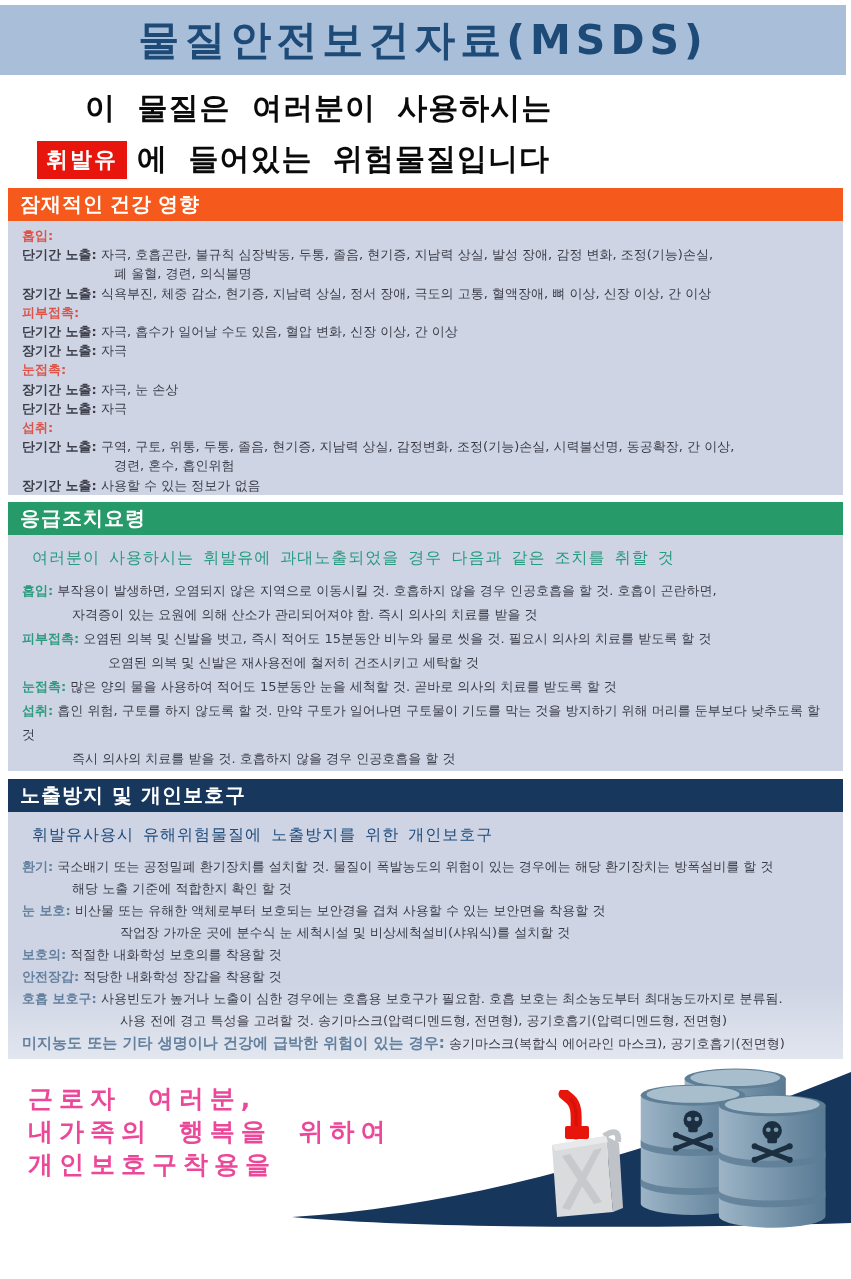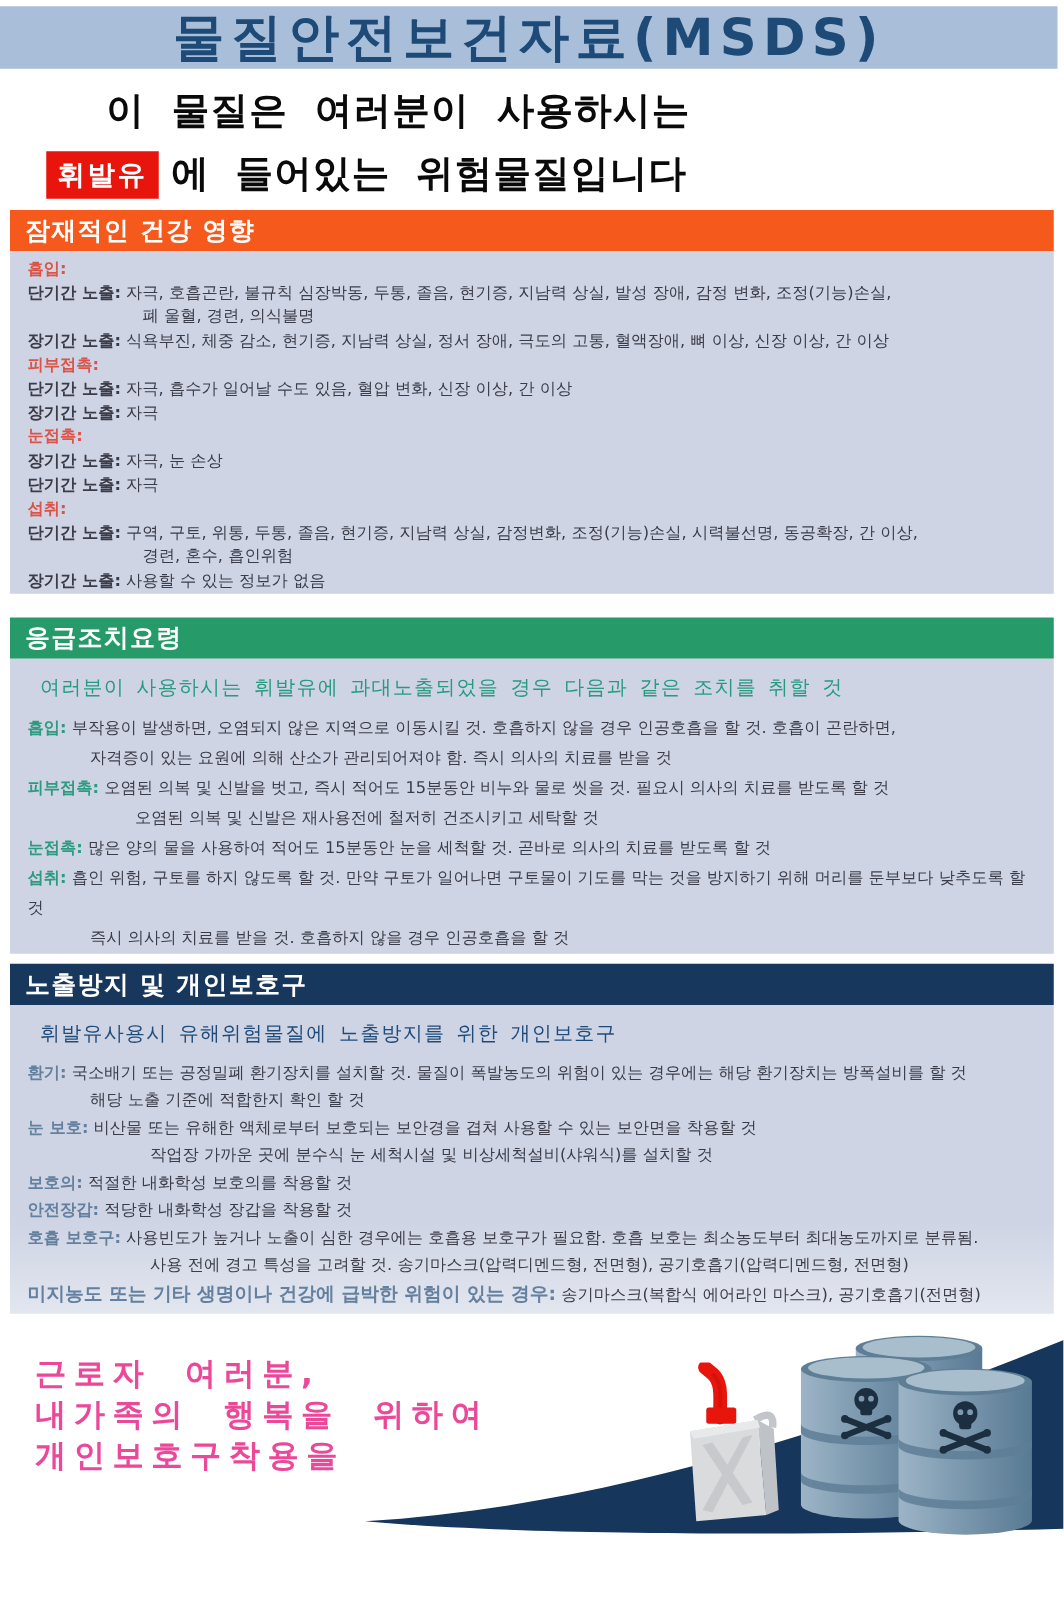--- a/index.html
+++ b/index.html
@@ -6,21 +6,21 @@
   .poster{
     position:relative;
     width:851px;height:1279px;
     background:#ffffff;
     overflow:hidden;
     font-family:"DejaVu Sans","Liberation Sans",sans-serif;
     color:#3c3c48;
   }
   
   .title-band{
-    margin:5px 5px 0 0;height:50px;
+    margin:5px 5px 0 0;height:70px;
     background:#a8bed9;
     display:flex;align-items:center;justify-content:center;
   }
   .title-band .title-text{
     color:#1e4a78;font-size:41px;font-weight:bold;letter-spacing:5px;
   }
   
   .intro{height:112px;padding-top:1px;}
   .intro-line1{
     margin:12px 0 0 85px;font-size:30px;font-weight:bold;color:#0a0a0a;
@@ -36,22 +36,22 @@
   .intro-rest{
     margin-left:10px;font-size:30px;font-weight:bold;color:#0a0a0a;
     word-spacing:9px;letter-spacing:1px;
   }
   
   .section{margin:0 8px;}
   .sec-header{
     height:33px;line-height:33px;padding-left:12px;
     color:#ffffff;font-size:20px;font-weight:bold;letter-spacing:1px;
   }
-  .sec-header.orange{background:#f5591b;}
-  .sec-header.green{background:#279a69;margin-top:19px;}
+  .sec-header.orange{background:#f5591b;font-family:Liberation Serif, serif;}
+  .sec-header.green{background:#279a69;margin-top:7px;}
   .sec-header.navy{background:#17375c;margin-top:8px;}
   .sec-content{
     background:#ced4e4;padding:5px 6px 0 14px;overflow:hidden;
   }
   .sec1 .sec-content{height:269px;}
   .sec2 .sec-content{height:231px;}
   .sec3 .sec-content{height:242px;background:linear-gradient(180deg,#ced4e4 70%,#e2e6ef 100%);}
   .line{font-size:13px;}
   .sec1 .line{line-height:19.2px;}
   .sec2 .line{line-height:24px;}

